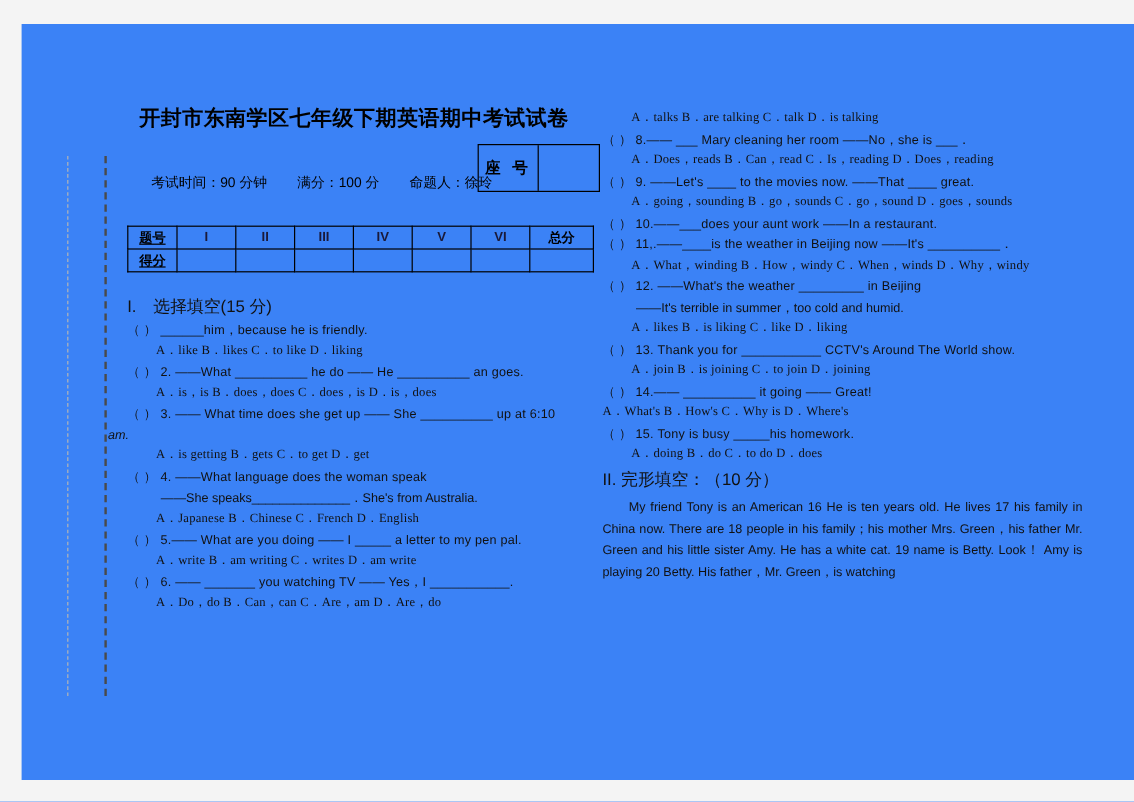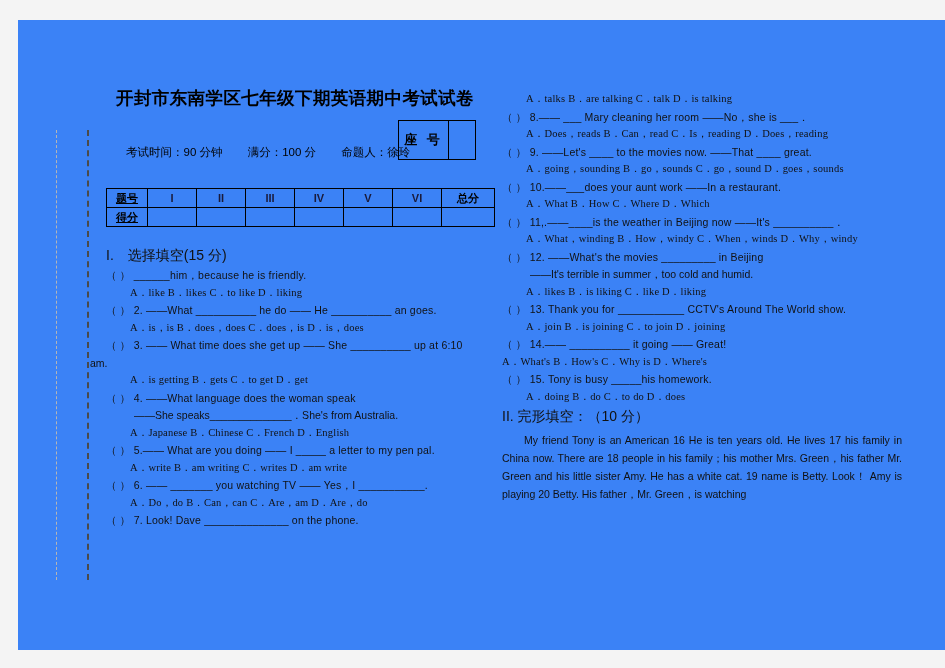--- a/index.html
+++ b/index.html
@@ -54,21 +54,21 @@
     color: #000;
     white-space: nowrap;
   }
   .exam-meta span { margin-right: 22px; text-align: center; }
 
   
   .seat-box {
     position: absolute;
     left: 380px;
     top: 100px;
-    width: 78px;
+    width: 102px;
     height: 40px;
     display: flex;
     border: 1px solid #000;
     border-top: 1px solid #000;
     box-sizing: border-box;
   }
   .seat-label {
     width: 50px;
     display: flex;
     align-items: center;
@@ -151,20 +151,21 @@
   .cont-line {
     margin: 0 0 7px 0;
     padding-left: 28px;
     white-space: nowrap;
   }
   .overflow-line {
     margin: 0 0 7px 0;
     padding-left: 0;
     margin-left: -16px;
     white-space: nowrap;
+    font-style: italic;
   }
 
   .cloze {
     margin-top: 4px;
     font-size: 10.5px;
     line-height: 1.72;
     text-align: justify;
     color: #111;
   }
   .cloze .indent { display: inline-block; width: 22px; }
@@ -234,41 +235,39 @@
     <div class="q-line"><span>（  ）</span> <span>4.</span> <span>——What language does the woman speak</span></div>
     <div class="cont-line">——She speaks______________．She's from Australia.</div>
     <div class="opt-line">A．Japanese    B．Chinese    C．French      D．English</div>
 
     <div class="q-line"><span>（ ）</span> <span>5.</span><span>—— What are you doing      ——  I _____  a letter to my pen pal.</span></div>
     <div class="opt-line">A．write       B．am writing     C．writes          D．am write</div>
 
     <div class="q-line"><span>（ ）</span> <span>6.</span> <span>——  _______  you watching TV      —— Yes，I ___________.</span></div>
     <div class="opt-line">A．Do，do  B．Can，can    C．Are，am      D．Are，do</div>
 
-    <div class="q-line"><span>（ ）</span> <span>7.</span> <span>Look! Dave ______________  on the phone.</span></div>
 
   </div>
 
   <div class="col-right">
 
     <div class="opt-line">A．talks   B．are talking    C．talk         D．is talking</div>
 
     <div class="q-line"><span>（ ）</span> <span>8.</span><span>—— ___  Mary cleaning her room      ——No，she is ___．</span></div>
     <div class="opt-line">A．Does，reads B．Can，read     C．Is，reading D．Does，reading</div>
 
     <div class="q-line"><span>（ ）</span> <span>9.</span> <span>——Let's ____ to the movies now.    ——That ____ great.</span></div>
     <div class="opt-line">A．going，sounding     B．go，sounds  C．go，sound D．goes，sounds</div>
 
     <div class="q-line"><span>（ ）</span> <span>10.</span><span>——___does your aunt work          ——In a restaurant.</span></div>
-    <div class="opt-line">A．What      B．How    C．Where      D．Which</div>
 
     <div class="q-line"><span>（ ）</span> <span>11,.</span><span>——____is the weather in Beijing now        ——It's __________．</span></div>
     <div class="opt-line">A．What，winding  B．How，windy      C．When，winds    D．Why，windy</div>
 
-    <div class="q-line"><span>（ ）</span> <span>12.</span> <span>——What's the movies _________ in Beijing</span></div>
+    <div class="q-line"><span>（ ）</span> <span>12.</span> <span>——What's the weather _________ in Beijing</span></div>
     <div class="cont-line">——It's terrible in summer，too cold and humid.</div>
     <div class="opt-line">A．likes   B．is liking  C．like    D．liking</div>
 
     <div class="q-line"><span>（ ）</span> <span>13.</span> <span>Thank you for ___________ CCTV's Around The World show.</span></div>
     <div class="opt-line">A．join    B．is joining C．to join     D．joining</div>
 
     <div class="q-line"><span>（ ）</span> <span>14.</span><span>—— __________ it going    —— Great!</span></div>
     <div class="opt-line nopad">A．What's B．How's C．Why is D．Where's</div>
 
     <div class="q-line"> <span>（ ）</span>   <span>15.</span> <span>Tony is busy _____his homework.</span></div>

